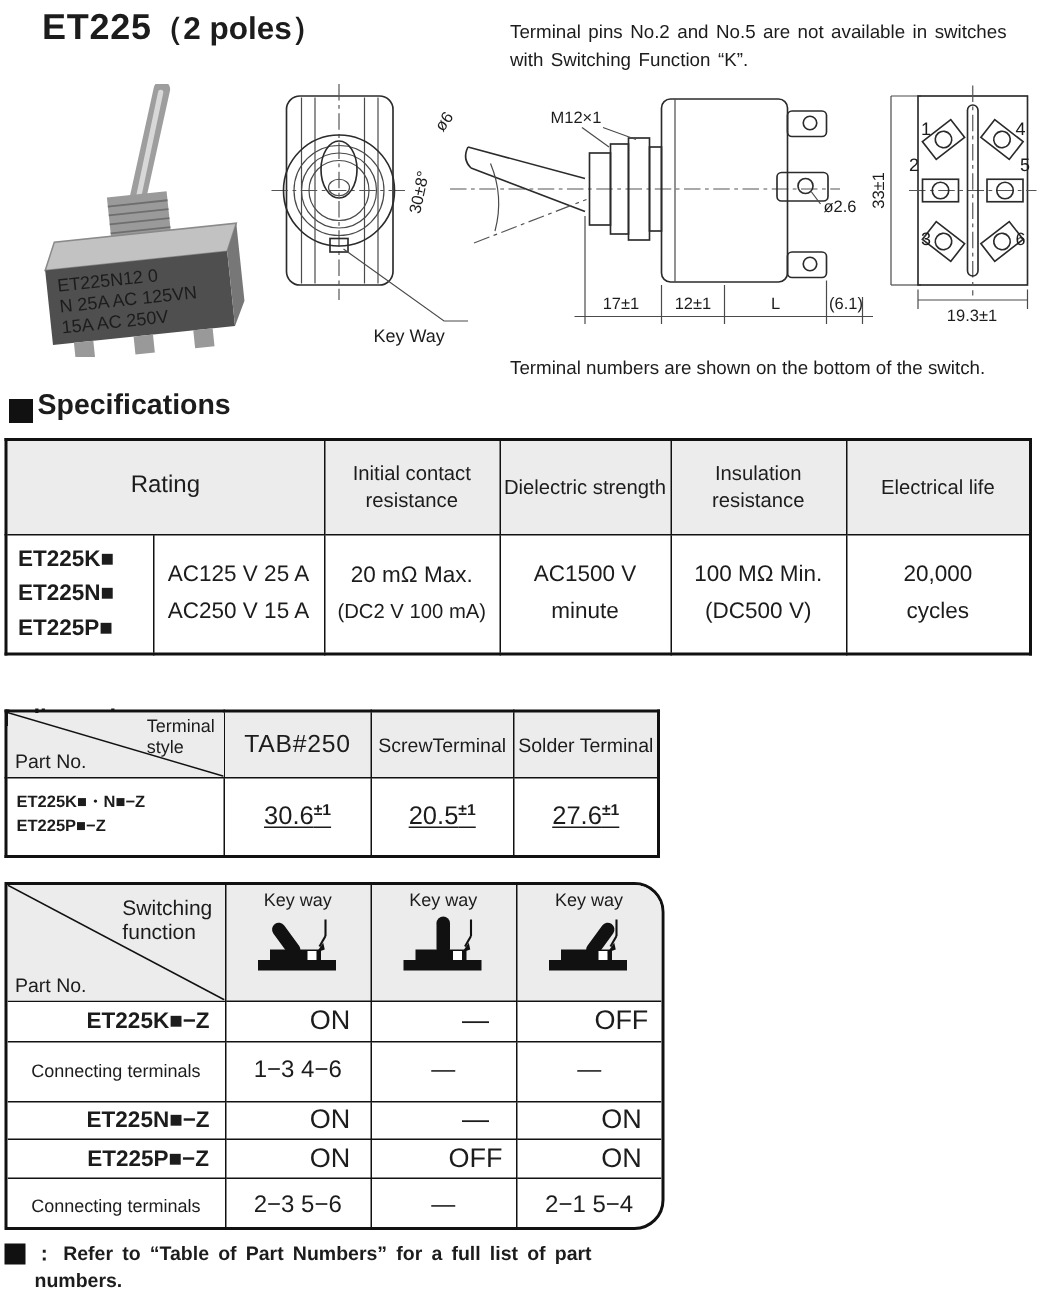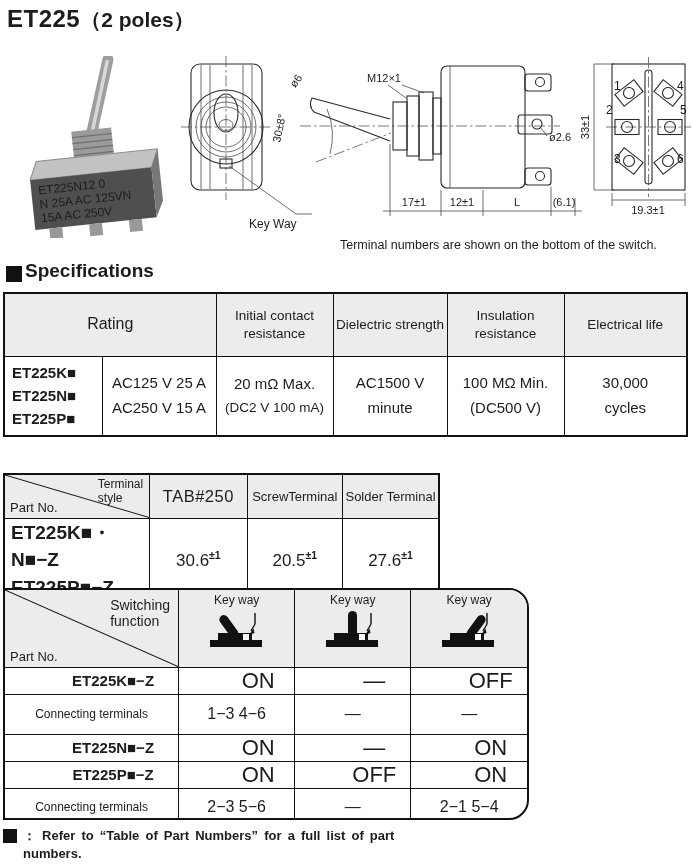--- a/index.html
+++ b/index.html
@@ -1,20 +1,20 @@
 <!DOCTYPE html>
 <html><head>
 <meta charset="utf-8">
 <style>
   * { margin:0; padding:0; box-sizing:border-box; }
   body { background:#fff; font-family:"Liberation Sans", sans-serif; color:#1c1c1c; }
   #page { position:relative; width:693px; height:868px; background:#fff; overflow:hidden; }
 
   
-  .title { position:absolute; left:7px; top:5px; font-size:24px; font-weight:700; letter-spacing:.5px; }
+  .title { position:absolute; left:28px; top:5px; font-size:24px; font-weight:700; letter-spacing:.5px; }
   .title .suffix { font-size:21px; font-weight:600; letter-spacing:0; }
   .top-note { position:absolute; left:340px; top:12px; width:352px; font-size:12.5px; line-height:1.5; word-spacing:1.5px; }
 
   
   .drawings { position:absolute; left:0; top:56px; width:693px; height:182px; }
   .caption { position:absolute; left:340px; top:238px; width:353px; font-size:12.5px; }
   svg .ln { stroke:#2b2b2b; stroke-width:1.1; fill:none; }
   svg .thin { stroke:#4a4a4a; stroke-width:.8; fill:none; }
   svg .cl { stroke:#555; stroke-width:.8; fill:none; stroke-dasharray:11 3 2.5 3; }
   svg text { fill:#1c1c1c; font-size:12px; }
@@ -38,60 +38,64 @@
   .spec .h-rating { font-size:16px; }
   .spec td { height:80px; font-size:15px; line-height:1.65; background:#fff; }
   .spec .parts { text-align:left; padding-left:7px; font-weight:700; line-height:1.55; }
   .spec .sub { font-size:13.5px; white-space:nowrap; }
 
   
   .ldim { position:absolute; left:3px; top:473px; width:437px; }
   .ldim th { height:44px; font-size:13px; }
   .ldim .h-tab { font-size:16.5px; letter-spacing:.5px; }
   .ldim td { height:53px; background:#fff; }
-  .ldim .part { text-align:left; padding-left:6px; font-weight:700; font-size:19px; line-height:1.45; }
-  .ldim .val { font-size:17px; }
+  .ldim .part { text-align:left; padding-left:6px; font-weight:700; font-size:11px; line-height:1.45; }
+  .ldim .val { font-size:17px;text-decoration:underline; }
   .val sup { font-size:10.5px; font-weight:700; }
 
   
   .corner { position:relative; padding:0; }
   .corner svg.diag { position:absolute; left:0; top:0; width:100%; height:100%; }
   .corner .c-top { position:absolute; right:6px; top:3px; text-align:left; line-height:1.15; }
   .corner .c-bottom { position:absolute; left:5px; bottom:3px; font-size:13px; }
 
   
-  .sw-wrap { position:absolute; left:3px; top:588px; width:526px; height:232px;
+  .sw-wrap { position:absolute; left:3px; top:588px; width:440px; height:232px;
              border:2px solid #111; border-radius:0 20px 20px 0; overflow:hidden; background:#fff; }
   .swt { width:100%; height:100%; }
   .swt th, .swt td { border:1px solid #111; text-align:center; vertical-align:middle; }
   .swt tr > *:first-child { border-left:0; }
   .swt tr > *:last-child { border-right:0; }
   .swt tr:first-child > * { border-top:0; }
   .swt tr:last-child > * { border-bottom:0; }
   .swt th { height:77px; }
   .sw-corner .c-top { font-size:14px; top:7px; right:8px; }
   .kw-cell { padding-top:3px; vertical-align:top !important; }
   .kw-label { font-size:12px; margin-bottom:2px; }
   .row-part td { font-weight:700; font-size:15px; height:27px;padding-left:43px; }
-  .row-part td.onoff { font-weight:400; font-size:22px; }
+  .row-part td.onoff { font-weight:400; font-size:18px; }
   .row-conn td { height:40px; font-size:16px; }
   .row-conn td.conn-label { font-size:12px; font-weight:400; }
   .h25 td { height:25px; } .h26 td { height:26px; } .h37 td { height:37px; }
 
   
   .footnote { position:absolute; left:3px; top:827px; width:452px; display:flex; }
   .footnote .sq { width:14px; height:14px; background:#111; flex:none; margin-top:2px; }
   .footnote .txt { font-size:13px; font-weight:600; line-height:1.4; margin-left:6px; word-spacing:2.5px; }
 </style>
 </head>
 <body>
 
 <div id="page">
 
   <div class="title"><span>ET225</span><span class="suffix">（2 poles）</span></div>
+  <div class="top-note">
+    <div>Terminal pins No.2 and No.5 are not available in switches</div>
+    <div>with Switching Function “K”.</div>
+  </div>
 
   <svg class="drawings" viewBox="0 0 693 182">
 
     <g transform="rotate(-6 90 120)">
       <line x1="96" y1="78" x2="120" y2="6" stroke="#9e9e9e" stroke-width="11" stroke-linecap="round"></line>
       <line x1="97" y1="76" x2="119" y2="8" stroke="#d8d8d8" stroke-width="3.5" stroke-linecap="round"></line>
       <rect x="76" y="74" width="40" height="44" fill="#9a9a9a"></rect>
       <g stroke="#6e6e6e" stroke-width="1.2">
         <line x1="76" y1="80" x2="116" y2="80"></line>
           <line x1="76" y1="86" x2="116" y2="86"></line>
@@ -249,21 +253,21 @@
       </td>
       <td>
         <div>AC1500 V</div>
         <div>minute</div>
       </td>
       <td>
         <div>100 MΩ Min.</div>
         <div>(DC500 V)</div>
       </td>
       <td>
-        <div>30,000</div>
+        <div>20,000</div>
         <div>cycles</div>
       </td>
     </tr>
   </tbody>
     </table>
 
   <div class="l-head">L dimensions</div>
   <table class="et ldim">
     <colgroup>
         <col style="width:145px">

